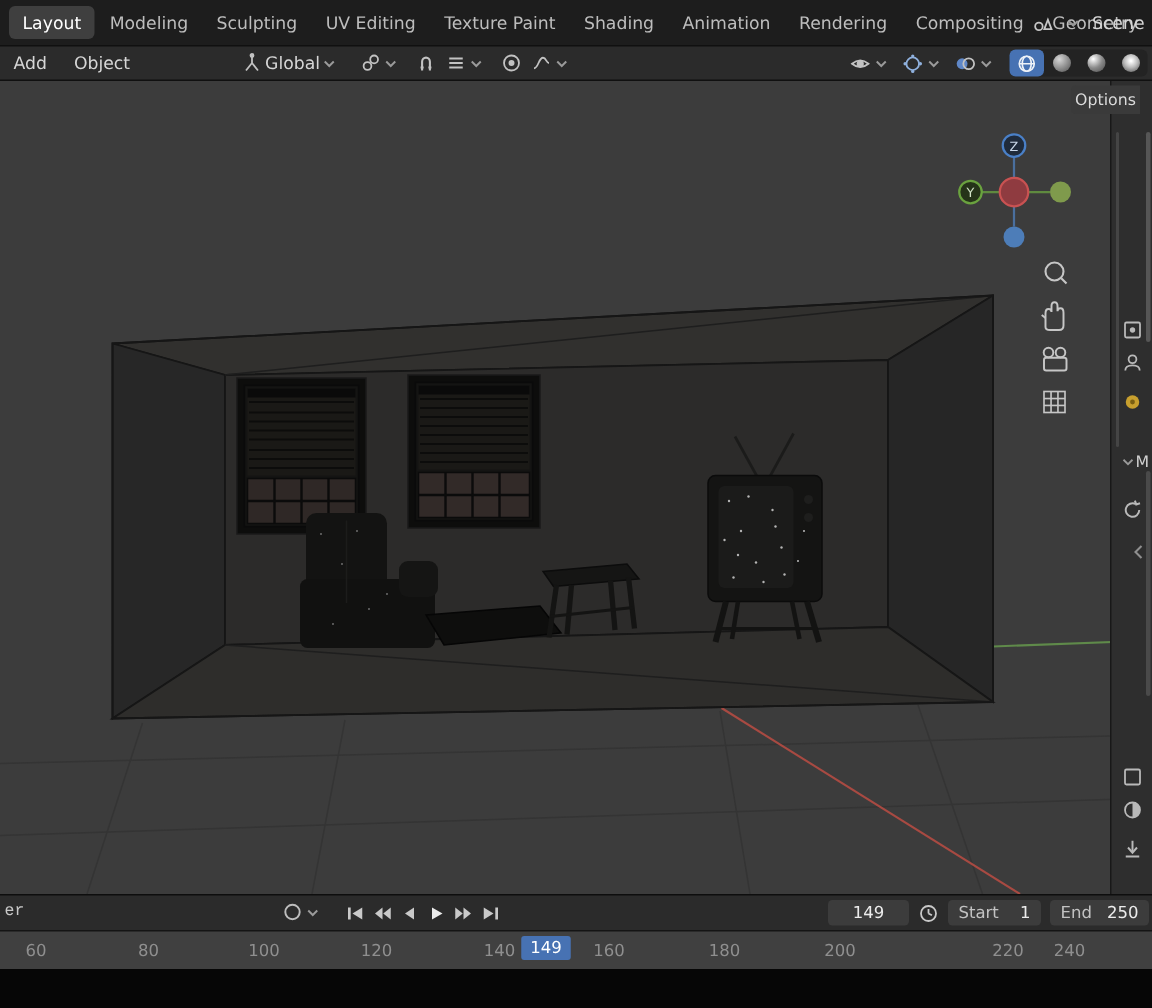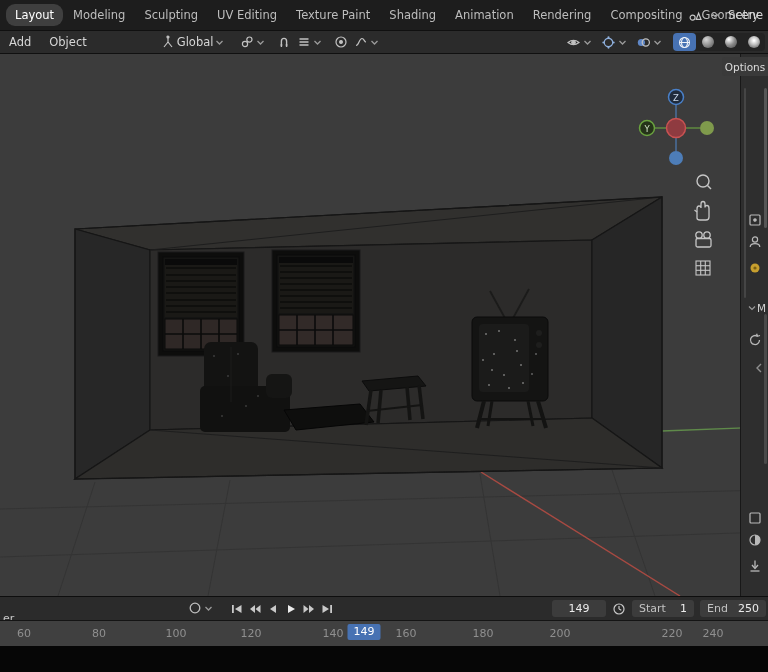--- a/index.html
+++ b/index.html
@@ -3,21 +3,21 @@
 <meta charset="utf-8">
 <style>
   html,body{margin:0;padding:0;background:#000;}
   .app{position:relative;width:768px;height:672px;background:#1d1d1d;
        font-family:"DejaVu Sans","Liberation Sans",sans-serif;overflow:hidden;
        -webkit-user-select:none;user-select:none;}
   
   .topbar{position:absolute;left:0;top:0;width:100%;height:30px;background:#1d1d1d;
           display:flex;align-items:center;padding-left:6px;box-sizing:border-box;}
   .tab{padding:4px 9px;font-size:11.5px;color:#bdbdbd;border-radius:4px;margin-right:1px;white-space:nowrap;}
-  .tab.active{background:#3f3f3f;color:#ffffff;border-radius:9px;}
+  .tab.active{background:#3f3f3f;color:#ffffff;}
   .topbar-right{position:absolute;right:5px;top:0;height:30px;display:flex;align-items:center;gap:8px;
                 font-size:11.5px;color:#d6d6d6;}
   
   .toolbar{position:absolute;left:0;top:30px;width:100%;height:24px;background:#2b2b2b;
            border-top:1px solid #101010;border-bottom:1px solid #101010;box-sizing:border-box;
            display:flex;align-items:center;font-size:11.5px;color:#d6d6d6;}
   .menu-item{padding:0 9px;}
   .tool-group{display:flex;align-items:center;gap:2px;padding:0 3px;}
   .toolbar-right{margin-left:auto;display:flex;align-items:center;gap:3px;padding-right:3px;}
   .shade-group{display:flex;align-items:center;background:#232323;border-radius:4px;height:18px;margin-left:5px;}
@@ -27,27 +27,27 @@
   .sphere.solid{background:radial-gradient(circle at 35% 30%,#d6d6d6,#6f6f6f 75%);}
   .sphere.material{background:radial-gradient(circle at 32% 28%,#ffffff,#8a8a8a 50%,#4e4e4e 95%);}
   .sphere.rendered{background:radial-gradient(circle at 50% 38%,#ffffff 5%,#bdbdbd 45%,#565656 95%);}
   
   .viewport{position:absolute;left:0;top:54px;width:768px;height:542px;background:#3c3c3c;}
   
   .props-strip{position:absolute;right:0;top:54px;width:28px;height:542px;background:#2e2e2e;
                border-left:1px solid #181818;box-sizing:border-box;}
   .strip-item{position:absolute;left:6px;width:16px;height:16px;display:flex;align-items:center;justify-content:center;}
   .scroll-thumb{position:absolute;width:3px;border-radius:2px;background:#565656;}
-  .options-btn{position:absolute;right:0;top:57px;width:46px;height:19px;background:#3a3a3a;
+  .options-btn{position:absolute;right:8px;top:57px;width:46px;height:19px;background:#3a3a3a;
                border-radius:3px 0 0 3px;display:flex;align-items:center;justify-content:center;
                font-size:10.5px;color:#dcdcdc;}
   
   .timeline{position:absolute;left:0;top:596px;width:100%;height:24px;background:#2b2b2b;
             border-top:1px solid #0e0e0e;box-sizing:border-box;font-size:11px;color:#c8c8c8;}
-  .tl-cropped{position:absolute;left:3px;top:15px;}
+  .tl-cropped{position:absolute;left:3px;top:5px;font-family:Liberation Mono, monospace;}
   .tl-autokey{position:absolute;left:188px;top:4px;display:flex;align-items:center;gap:2px;}
   .tl-playback{position:absolute;left:228px;top:3px;display:flex;}
   .pb-btn{width:18px;height:17px;display:flex;align-items:center;justify-content:center;border-radius:3px;}
   .tl-right{position:absolute;right:2px;top:3px;display:flex;align-items:center;gap:6px;}
   .field{background:#3c3c3c;border-radius:3px;height:17px;display:flex;align-items:center;
          font-size:11px;color:#ececec;box-sizing:border-box;}
   .field .lbl{color:#c2c2c2;padding-left:7px;}
   .field .val{margin-left:auto;padding-right:7px;}
   
   .ruler{position:absolute;left:0;top:620px;width:100%;height:26px;background:#404040;

